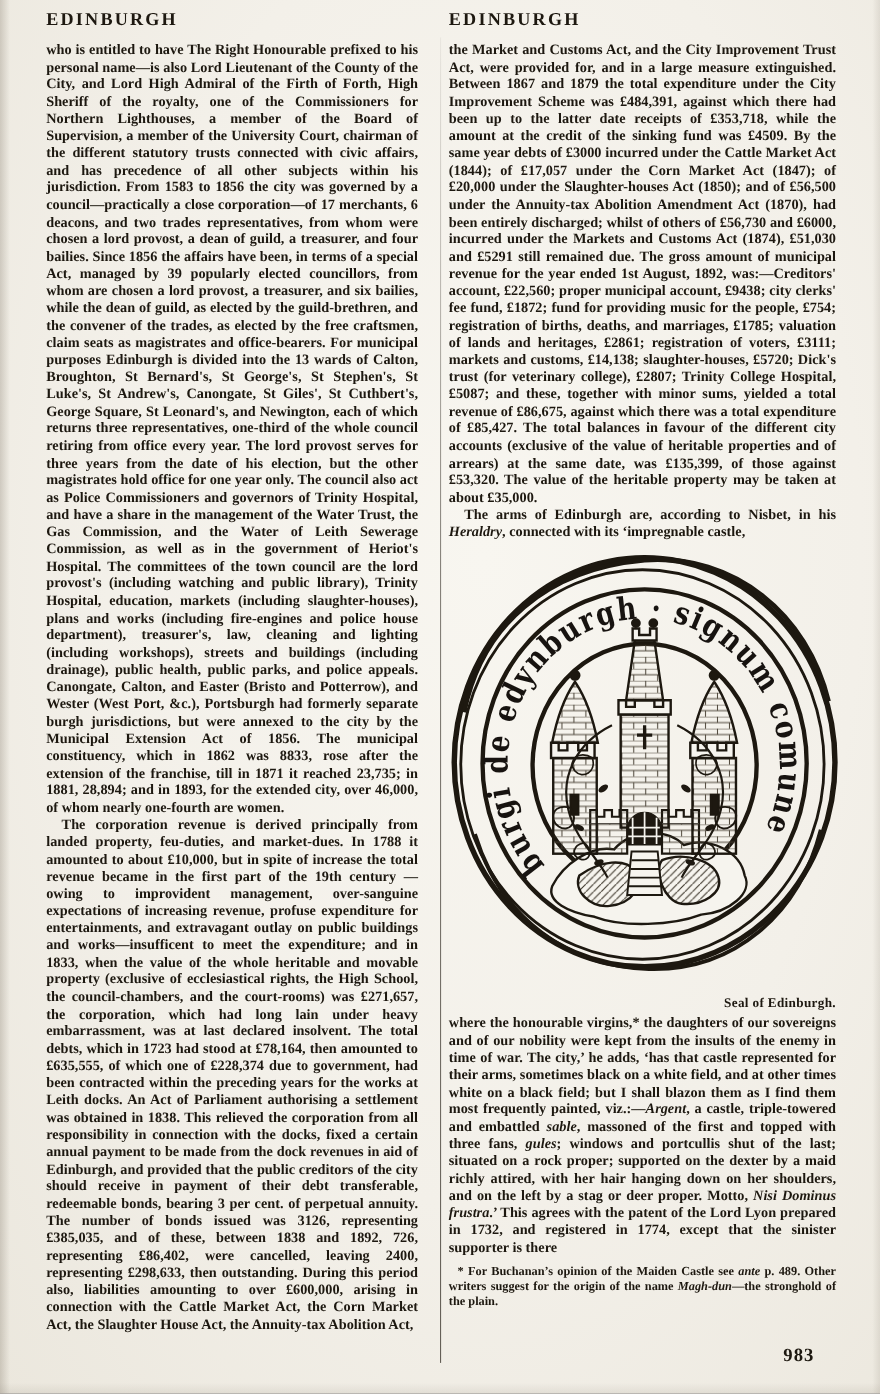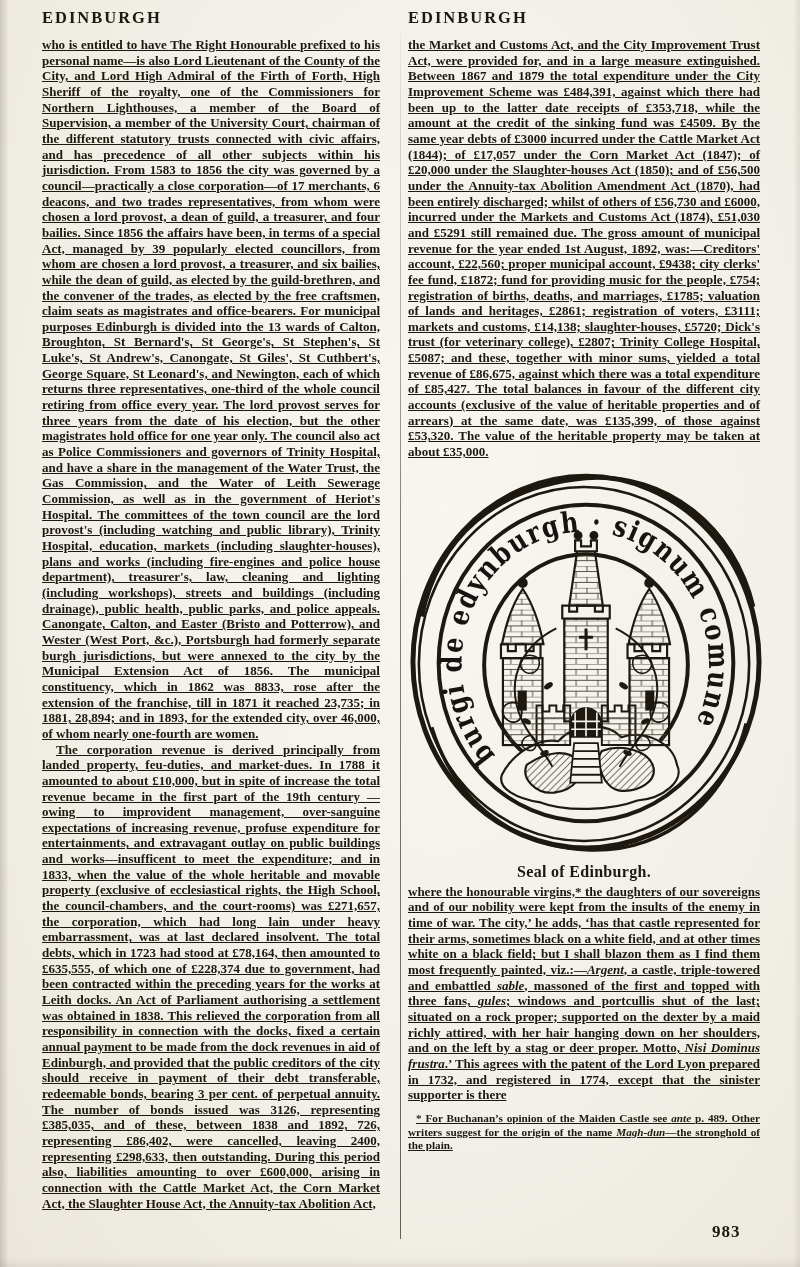--- a/index.html
+++ b/index.html
@@ -11,29 +11,29 @@
       linear-gradient(0deg, rgba(120,110,95,.12) 0px, rgba(120,110,95,0) 10px),
       radial-gradient(ellipse at 55% 40%, #f8f6f0 0%, #f3f0e9 55%, #ebe7dd 100%);
     font-family:"Liberation Serif","DejaVu Serif",serif;
     color:#1d1810;font-weight:bold;
     -webkit-font-smoothing:antialiased;
   }
   .columns{display:flex;padding:8px 0 0 42px;}
   .col{width:338px;}
   .col.right{width:352px;margin-left:28px;}
   .col-header{font-size:16.5px;letter-spacing:2px;margin:0 0 9px 0;}
-  .para{margin:0;text-align:justify;font-size:13px;line-height:15.65px;hyphens:auto;text-decoration:underline;}
+  .para{margin:0;text-align:justify;font-size:13px;line-height:15.65px;hyphens:auto;}
   .para.indent{text-indent:14px;}
   .para i{font-style:italic;}
   .para.footnote{font-size:11.2px;line-height:13.6px;margin-top:9px;text-indent:8px;}
   .col-rule{position:absolute;left:400px;top:34px;height:1205px;width:1px;
     background:linear-gradient(rgba(40,34,25,.05), rgba(40,34,25,.55) 40%, rgba(40,34,25,.7));}
   .figure{text-align:center;margin:8px 0 3px 0;}
   .figure svg{display:block;margin:0 auto;}
-  .fig-caption{font-size:16px;letter-spacing:.3px;margin-top:3px;font-weight:bold;}
+  .fig-caption{font-size:12px;letter-spacing:.3px;margin-top:13px;font-weight:bold;text-align:right;}
   .page-number{position:absolute;left:712px;top:1222px;font-size:17px;letter-spacing:1px;}
 </style>
 </head>
 <body>
 
 <div class="page">
   <div class="col-rule"></div>
 
   <div class="columns">
 
@@ -42,20 +42,21 @@
       <div>
           <p class="para"><span>who is entitled to have The Right Honourable prefixed to his personal name—is also Lord Lieutenant of the County of the City, and Lord High Admiral of the Firth of Forth, High Sheriff of the royalty, one of the Commissioners for Northern Lighthouses, a member of the Board of Supervision, a member of the University Court, chairman of the different statutory trusts connected with civic affairs, and has precedence of all other subjects within his jurisdiction.  From 1583 to 1856 the city was governed by a council—practically a close corporation—of 17 merchants, 6 deacons, and two trades representatives, from whom were chosen a lord provost, a dean of guild, a treasurer, and four bailies.  Since 1856 the affairs have been, in terms of a special Act, managed by 39 popularly elected councillors, from whom are chosen a lord provost, a treasurer, and six bailies, while the dean of guild, as elected by the guild-brethren, and the convener of the trades, as elected by the free craftsmen, claim seats as magistrates and office-bearers. For municipal purposes Edinburgh is divided into the 13 wards of Calton, Broughton, St Bernard's, St George's, St Stephen's, St Luke's, St Andrew's, Canongate, St Giles', St Cuthbert's, George Square, St Leonard's, and Newington, each of which returns three representatives, one-third of the whole council retiring from office every year.  The lord provost serves for three years from the date of his election, but the other magistrates hold office for one year only.  The council also act as Police Commissioners and governors of Trinity Hospital, and have a share in the management of the Water Trust, the Gas Commission, and the Water of Leith Sewerage Commission, as well as in the government of Heriot's Hospital. The committees of the town council are the lord provost's (including watching and public library), Trinity Hospital, education, markets (including slaughter-houses), plans and works (including fire-engines and police house department), treasurer's, law, cleaning and lighting (including workshops), streets and buildings (including drainage), public health, public parks, and police appeals. Canongate, Calton, and Easter (Bristo and Potterrow), and Wester (West Port, &amp;c.), Portsburgh had formerly separate burgh jurisdictions, but were annexed to the city by the Municipal Extension Act of 1856.  The municipal constituency, which in 1862 was 8833, rose after the extension of the franchise, till in 1871 it reached 23,735; in 1881, 28,894; and in 1893, for the extended city, over 46,000, of whom nearly one-fourth are women.</span></p>
           <p class="para indent"><span>The corporation revenue is derived principally from landed property, feu-duties, and market-dues.  In 1788 it amounted to about £10,000, but in spite of increase the total revenue became in the first part of the 19th century — owing to improvident management, over-sanguine expectations of increasing revenue, profuse expenditure for entertainments, and extravagant outlay on public buildings and works—insufficent to meet the expenditure; and in 1833, when the value of the whole heritable and movable property (exclusive of ecclesiastical rights, the High School, the council-chambers, and the court-rooms) was £271,657, the corporation, which had long lain under heavy embarrassment, was at last declared insolvent.  The total debts, which in 1723 had stood at £78,164, then amounted to £635,555, of which one of £228,374 due to government, had been contracted within the preceding years for the works at Leith docks.  An Act of Parliament authorising a settlement was obtained in 1838.  This relieved the corporation from all responsibility in connection with the docks, fixed a certain annual payment to be made from the dock revenues in aid of Edinburgh, and provided that the public creditors of the city should receive in payment of their debt transferable, redeemable bonds, bearing 3 per cent. of perpetual annuity.  The number of bonds issued was 3126, representing £385,035, and of these, between 1838 and 1892, 726, representing £86,402, were cancelled, leaving 2400, representing £298,633, then outstanding.  During this period also, liabilities amounting to over £600,000, arising in connection with the Cattle Market Act, the Corn Market Act, the Slaughter House Act, the Annuity-tax Abolition Act,</span></p>
         </div>
     </div>
 
     <div class="col right">
       <div class="col-header">EDINBURGH</div>
       <div>
           <p class="para"><span>the Market and Customs Act, and the City Improvement Trust Act, were provided for, and in a large measure extinguished.  Between 1867 and 1879 the total expenditure under the City Improvement Scheme was £484,391, against which there had been up to the latter date receipts of £353,718, while the amount at the credit of the sinking fund was £4509.  By the same year debts of £3000 incurred under the Cattle Market Act (1844); of £17,057 under the Corn Market Act (1847); of £20,000 under the Slaughter-houses Act (1850); and of £56,500 under the Annuity-tax Abolition Amendment Act (1870), had been entirely discharged; whilst of others of £56,730 and £6000, incurred under the Markets and Customs Act (1874), £51,030 and £5291 still remained due.  The gross amount of municipal revenue for the year ended 1st August, 1892, was:—Creditors' account, £22,560; proper municipal account, £9438; city clerks' fee fund, £1872; fund for providing music for the people, £754; registration of births, deaths, and marriages, £1785; valuation of lands and heritages, £2861; registration of voters, £3111; markets and customs, £14,138; slaughter-houses, £5720; Dick's trust (for veterinary college), £2807; Trinity College Hospital, £5087; and these, together with minor sums, yielded a total revenue of £86,675, against which there was a total expenditure of £85,427.  The total balances in favour of the different city accounts (exclusive of the value of heritable properties and of arrears) at the same date, was £135,399, of those against £53,320.  The value of the heritable property may be taken at about £35,000.</span></p>
+          <p class="para indent"><span>The arms of Edinburgh are, according to Nisbet, in his </span><i>Heraldry</i><span>, connected with its ‘impregnable castle,</span></p>
         </div>
 
       <div class="figure">
         <svg width="356" height="392" viewBox="0 0 360 396">
           <defs>
             <pattern id="brick" width="22" height="11" patternUnits="userSpaceOnUse">
               <path d="M0 0 H22 M0 5.5 H22 M5 0 V5.5 M16 5.5 V11" fill="none" stroke="#463e32" stroke-width="0.9"></path>
             </pattern>
             <pattern id="hatch" width="7" height="7" patternUnits="userSpaceOnUse">
               <path d="M0 7 L7 0" stroke="#3c352a" stroke-width="1"></path>

